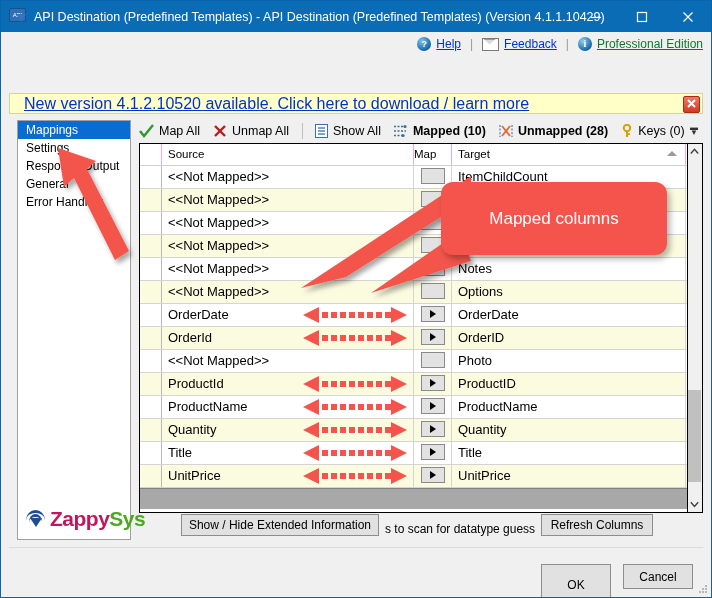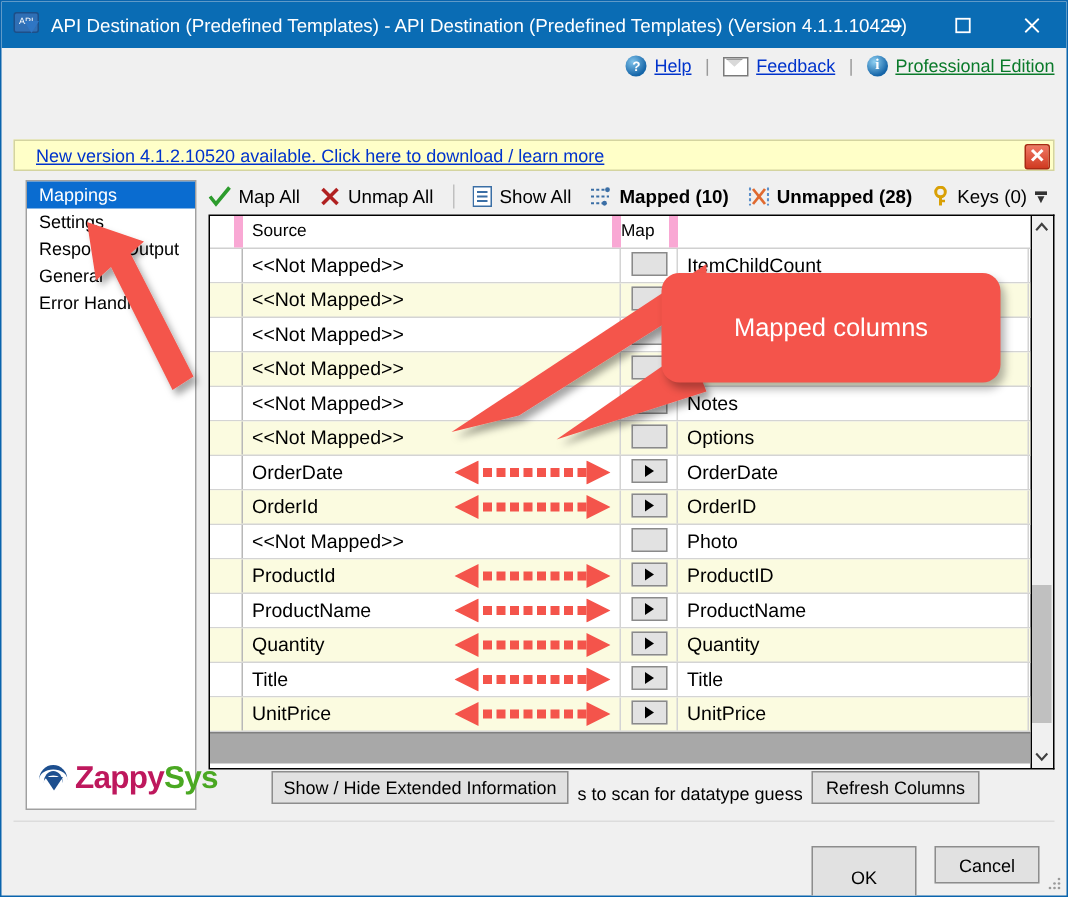--- a/index.html
+++ b/index.html
@@ -42,21 +42,21 @@
       border-top:1px solid #9a9a9a;
       clip-path:polygon(0 0,100% 0,50% 60%);background:#d9d9d9;}
   .ico-i{width:14px;height:14px;border-radius:50%;
         background:radial-gradient(circle at 35% 30%,#8fd0f2,#1565a8 70%);
         color:#fff;font-size:10px;font-weight:bold;line-height:14px;text-align:center;
         font-family:"Liberation Serif",serif;}
 
   
   .updbar{position:absolute;left:8px;top:92px;width:694px;height:21px;background:#ffffc8;
           border:1px solid #d4d4a0;box-sizing:border-box;display:flex;align-items:center;}
-  .updbar .txt{margin-left:14px;font-size:12px;}
+  .updbar .txt{margin-left:14px;font-size:16px;}
   .upd-close{position:absolute;right:2px;top:2px;width:15px;height:15px;border-radius:2px;
         background:linear-gradient(#f07a66,#d03a21);border:1px solid #a82a14;
         color:#fff;font-size:11px;font-weight:bold;line-height:14px;text-align:center;
         font-family:"Liberation Sans",sans-serif;}
 
   
   .settings{position:absolute;left:16px;top:119px;width:114px;height:420px;background:#fff;
             border:1px solid #a0a0a0;box-sizing:border-box;}
   .s-item{padding:1px 3px 1px 8px;font-size:12px;line-height:16px;white-space:nowrap;}
   .s-item.sel{background:#0a6cd0;color:#fff;}
@@ -81,21 +81,21 @@
   .vsep{width:1px;height:16px;background:#c0c0c0;margin-right:12px;}
   .tb-scroll{position:absolute;right:2px;top:4px;width:14px;height:16px;
              display:flex;flex-direction:column;align-items:center;justify-content:center;
              font-size:8px;color:#333;line-height:5px;}
 
   
   .grid{position:absolute;left:0;top:25px;width:549px;height:370px;
         border:1px solid #000;box-sizing:border-box;background:#fff;overflow:hidden;}
   .ghead{display:flex;height:21px;background:#fff;border-bottom:1px solid #d0d0d0;
          font-size:11.5px;align-items:center;}
-  .gh{border-right:6px solid #f9a8d4;height:21px;line-height:21px;padding-left:6px;
+  .gh{border-right:1px solid #f9a8d4;height:21px;line-height:21px;padding-left:6px;
       box-sizing:border-box;overflow:hidden;}
   .c-sel{width:22px;}
   .c-src{width:252px;}
   .c-map{width:38px;text-align:left;padding-left:4px;}
   .c-tgt{width:234px;position:relative;}
   .sortarr{position:absolute;right:8px;top:7px;width:0;height:0;
      border-left:5px solid transparent;border-right:5px solid transparent;
      border-bottom:5px solid #9a9a9a;}
   .grow{display:flex;height:22px;border-bottom:1px solid #d4d4d4;font-size:13px;}
   .grow.alt{background:#fbfbe0;}
@@ -276,20 +276,24 @@
         <span>▬</span>
           <span>▼</span>
       </div>
     </div>
 
     <div class="grid">
       <div class="ghead">
         <div class="gh c-sel"></div>
         <div class="gh c-src">Source</div>
         <div class="gh c-map">Map</div>
+        <div class="gh c-tgt">
+          <span>Target</span>
+          <span class="sortarr"></span>
+        </div>
       </div>
       <div id="rows">
           <div class="grow">
             <div class="gc c-sel"></div>
             <div class="gc c-src"><span>&lt;&lt;Not Mapped&gt;&gt;</span></div>
             <div class="gc c-map">
               <div class="mapbtn"></div>
             </div>
             <div class="gc c-tgt"><span>ItemChildCount</span></div>
           </div>

